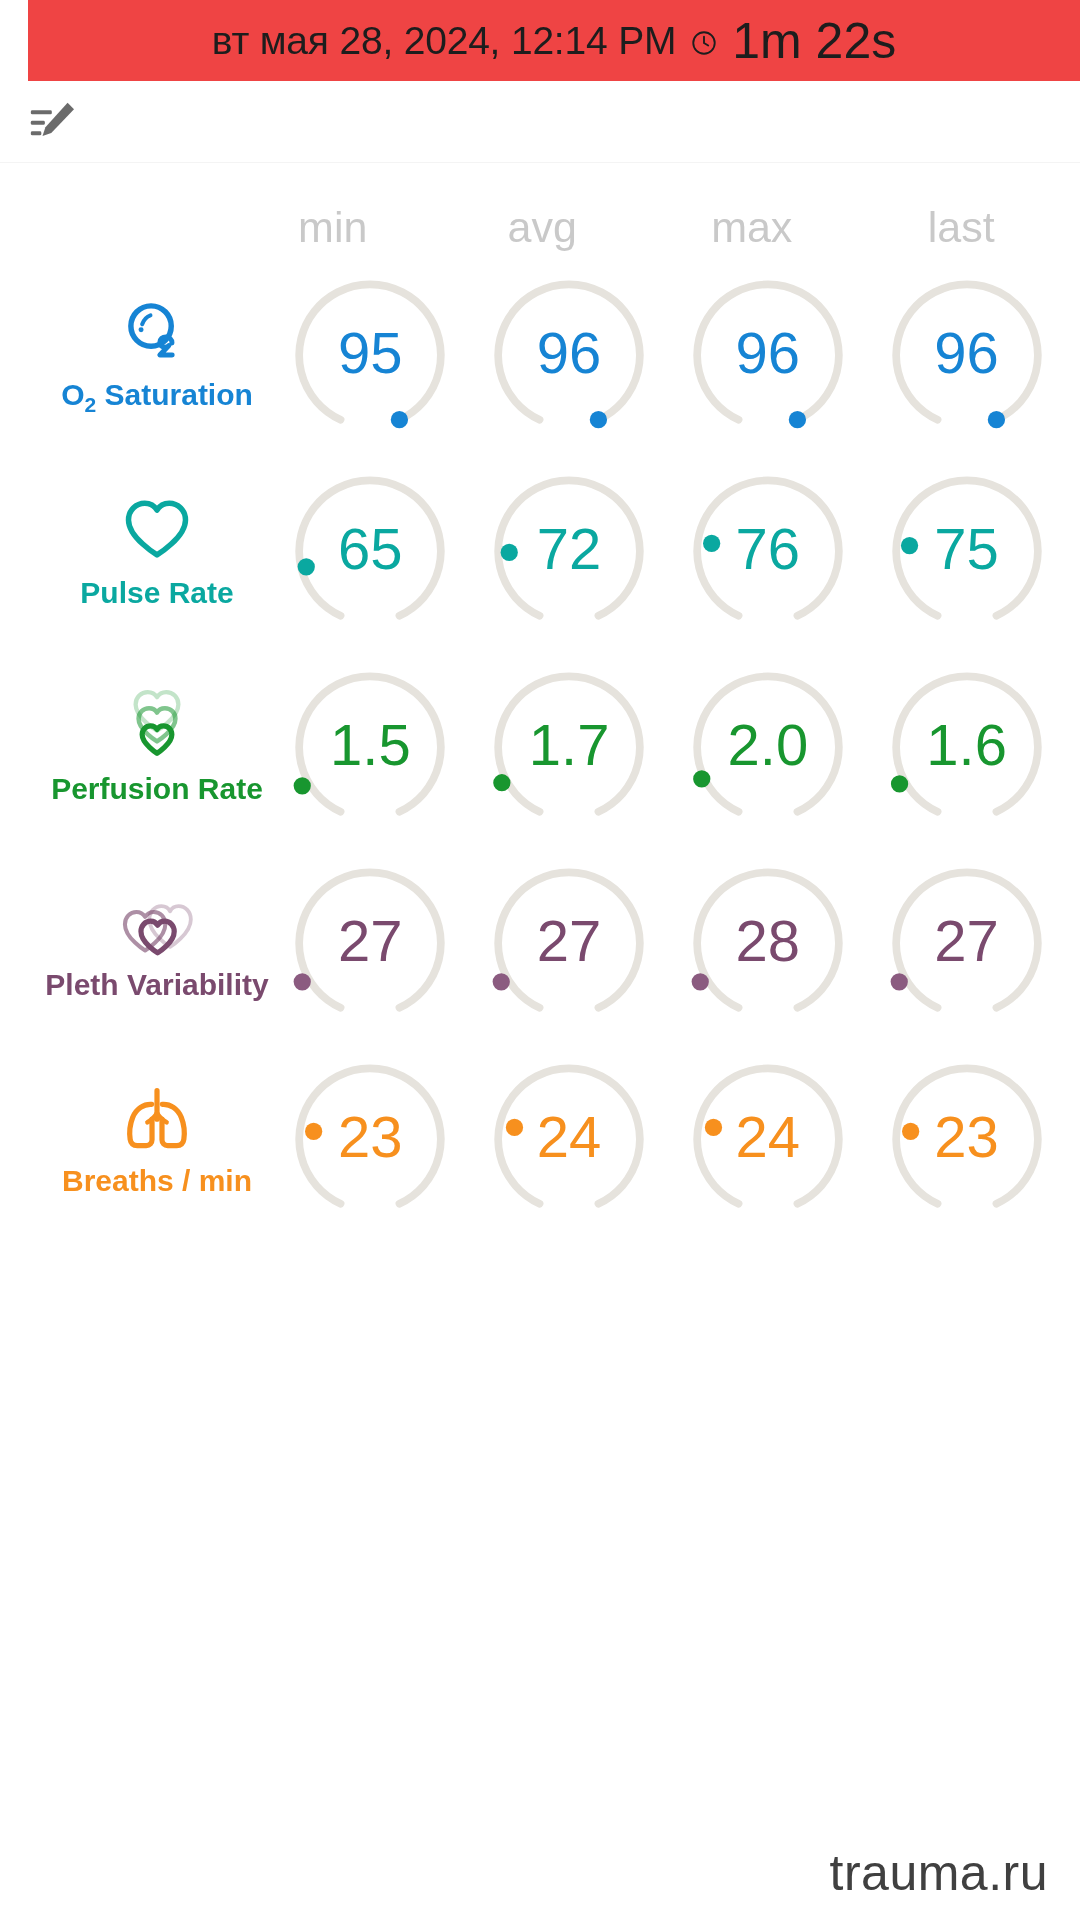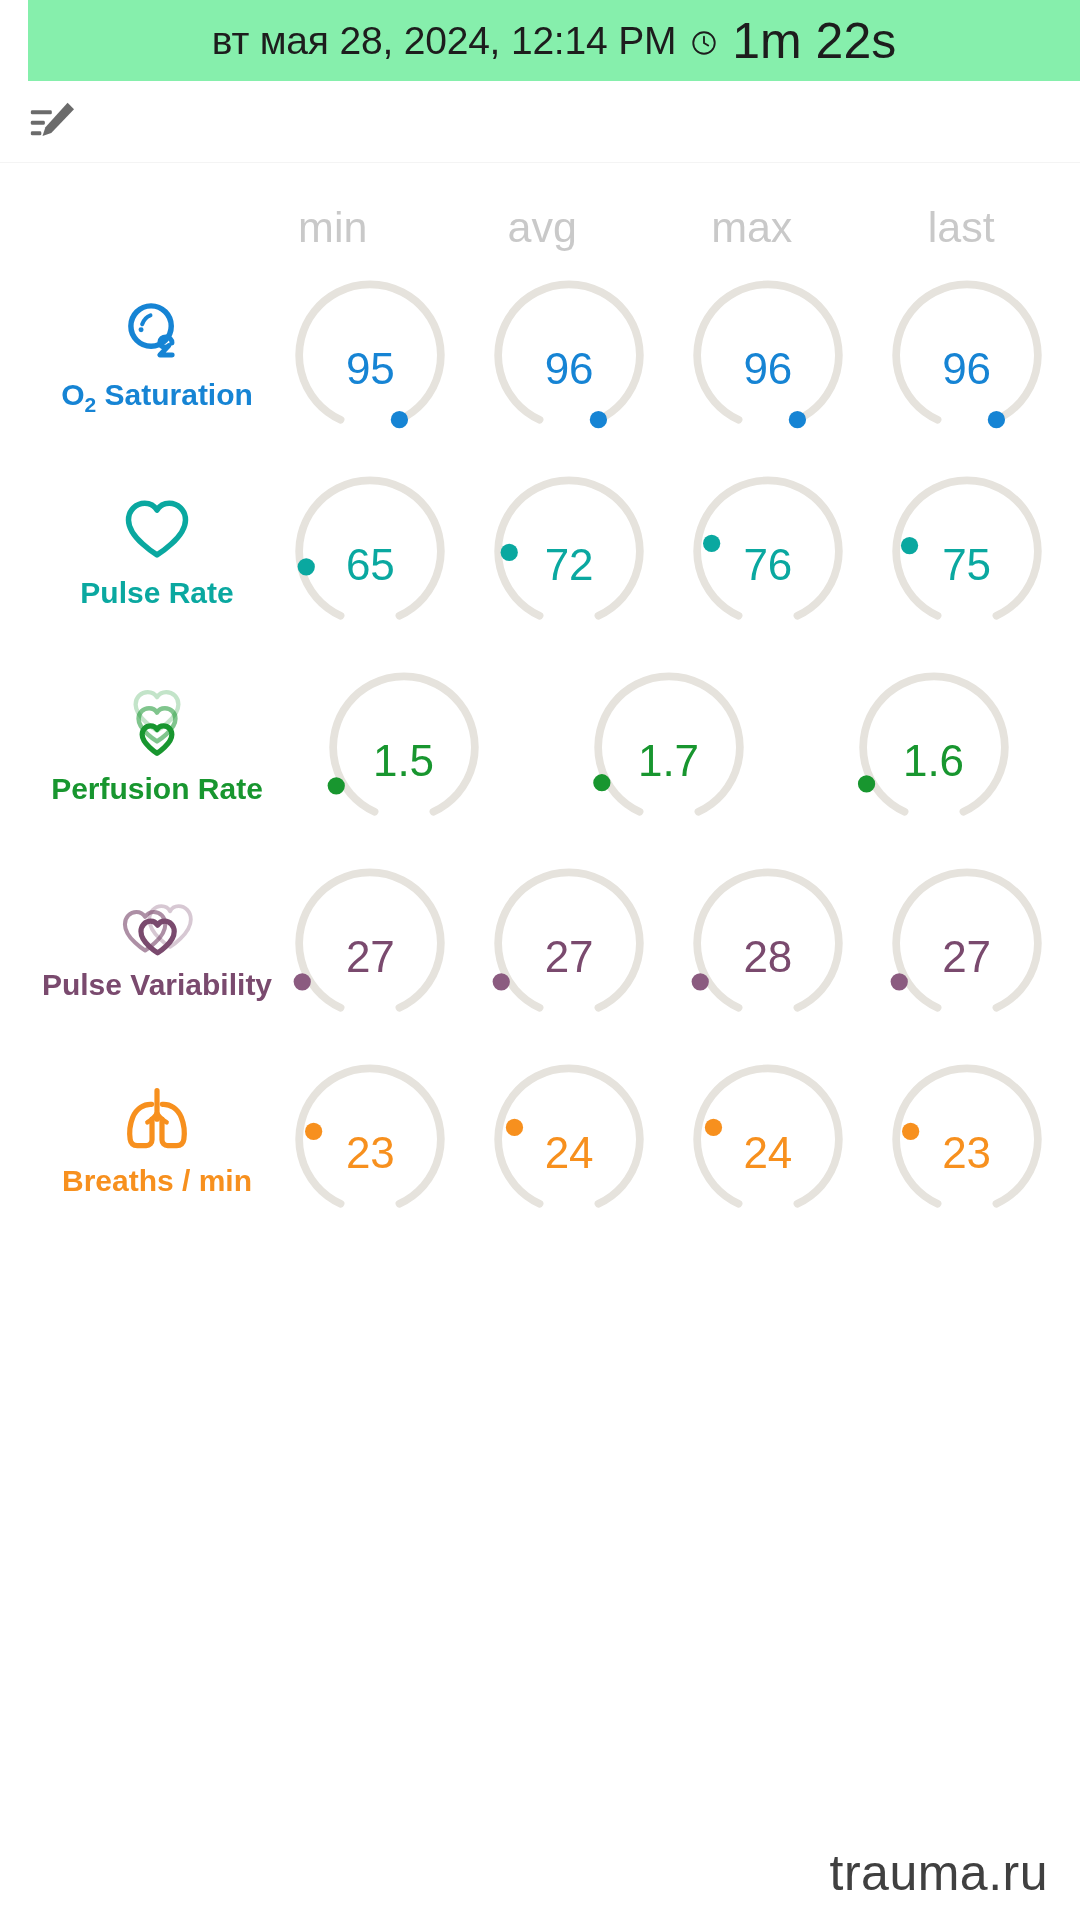--- a/index.html
+++ b/index.html
@@ -12,21 +12,21 @@
     height: 1920px;
     font-family: "Liberation Sans", sans-serif;
     -webkit-font-smoothing: antialiased;
     position: relative;
     overflow: hidden;
   }
 
   
   .titlebar {
     height: 81px;
-    background: #86efac;
+    background: #ef4444;
     display: flex;
     align-items: center;
     justify-content: center;
     gap: 14px;
     box-sizing: border-box;
     margin-left: 28px;
   }
   .titlebar .date-text {
     font-size: 39px;
     color: #1d1d1d;
@@ -144,27 +144,27 @@
   .gauge svg {
     position: absolute;
     top: 0;
     left: 0;
     width: 154px;
     height: 154px;
   }
   .gauge .gauge-value {
     position: absolute;
     left: 0;
-    top: 16px;
+    top: 0;
     width: 154px;
     height: 154px;
     display: flex;
     align-items: center;
     justify-content: center;
-    font-size: 44px;
+    font-size: 58px;
     line-height: 1;
   }
 
   
   .watermark {
     position: absolute;
     right: 32px;
     bottom: 18px;
     font-size: 50px;
     color: #404040;
@@ -345,37 +345,46 @@
           <path d="M 30.9 93.3 A 46 46 0 1 1 69.1 93.3" fill="none" stroke="#e6e3dd" stroke-width="5" stroke-linecap="round"></path>
           <circle cx="6.4" cy="74.5" r="5.6" fill="#18962f"></circle>
         </svg>
         <div class="gauge-value" style="color:#18962f">1.7</div>
       </div>
     </div>
     <div class="gauge-cell">
       <div class="gauge">
         <svg viewBox="0 0 100 100" aria-hidden="true">
           <path d="M 30.9 93.3 A 46 46 0 1 1 69.1 93.3" fill="none" stroke="#e6e3dd" stroke-width="5" stroke-linecap="round"></path>
+          <circle cx="7.0" cy="72.0" r="5.6" fill="#18962f"></circle>
+        </svg>
+        <div class="gauge-value" style="color:#18962f">2.0</div>
+      </div>
+    </div>
+    <div class="gauge-cell">
+      <div class="gauge">
+        <svg viewBox="0 0 100 100" aria-hidden="true">
+          <path d="M 30.9 93.3 A 46 46 0 1 1 69.1 93.3" fill="none" stroke="#e6e3dd" stroke-width="5" stroke-linecap="round"></path>
           <circle cx="6.2" cy="75.3" r="5.6" fill="#18962f"></circle>
         </svg>
         <div class="gauge-value" style="color:#18962f">1.6</div>
       </div>
     </div>
   </div>
 
   <div class="metric-row">
     <div class="metric-label-cell">
       <div class="metric-icon">
         <svg viewBox="0 0 64 64" width="76" height="76" aria-hidden="true">
           <path d="M43 53 C43 53 25.5 42 25.5 29.8 C25.5 23.4 30.2 18.6 35.8 18.6 C39.2 18.6 41.7 20.4 43 23.0 C44.3 20.4 46.8 18.6 50.2 18.6 C55.8 18.6 60.5 23.4 60.5 29.8 C60.5 42 43 53 43 53 Z" fill="none" stroke="#7a4a6e" stroke-width="3.2" stroke-linejoin="round" opacity="0.30"></path>
           <path d="M22 56 C22 56 5 45.5 5 34 C5 28 9.4 23.5 14.7 23.5 C17.9 23.5 20.4 25.2 22 27.7 C23.6 25.2 26.1 23.5 29.3 23.5 C34.6 23.5 39 28 39 34 C39 45.5 22 56 22 56 Z" fill="none" stroke="#7a4a6e" stroke-width="3.4" stroke-linejoin="round" opacity="0.62"></path>
           <path d="M32.5 58 C32.5 58 18.5 49.5 18.5 40 C18.5 35 22.2 31.3 26.6 31.3 C29.2 31.3 31.3 32.7 32.5 34.8 C33.7 32.7 35.8 31.3 38.4 31.3 C42.8 31.3 46.5 35 46.5 40 C46.5 49.5 32.5 58 32.5 58 Z" fill="none" stroke="#7a4a6e" stroke-width="4.4" stroke-linejoin="round"></path>
         </svg>
       </div>
-      <div class="metric-name" style="color:#7a4a6e">Pulse Variability</div>
+      <div class="metric-name" style="color:#7a4a6e">Pleth Variability</div>
     </div>
 
     <div class="gauge-cell">
       <div class="gauge">
         <svg viewBox="0 0 100 100" aria-hidden="true">
           <path d="M 30.9 93.3 A 46 46 0 1 1 69.1 93.3" fill="none" stroke="#e6e3dd" stroke-width="5" stroke-linecap="round"></path>
           <circle cx="6.0" cy="76.5" r="5.6" fill="#8b5b80"></circle>
         </svg>
         <div class="gauge-value" style="color:#7a4a6e">27</div>
       </div>

